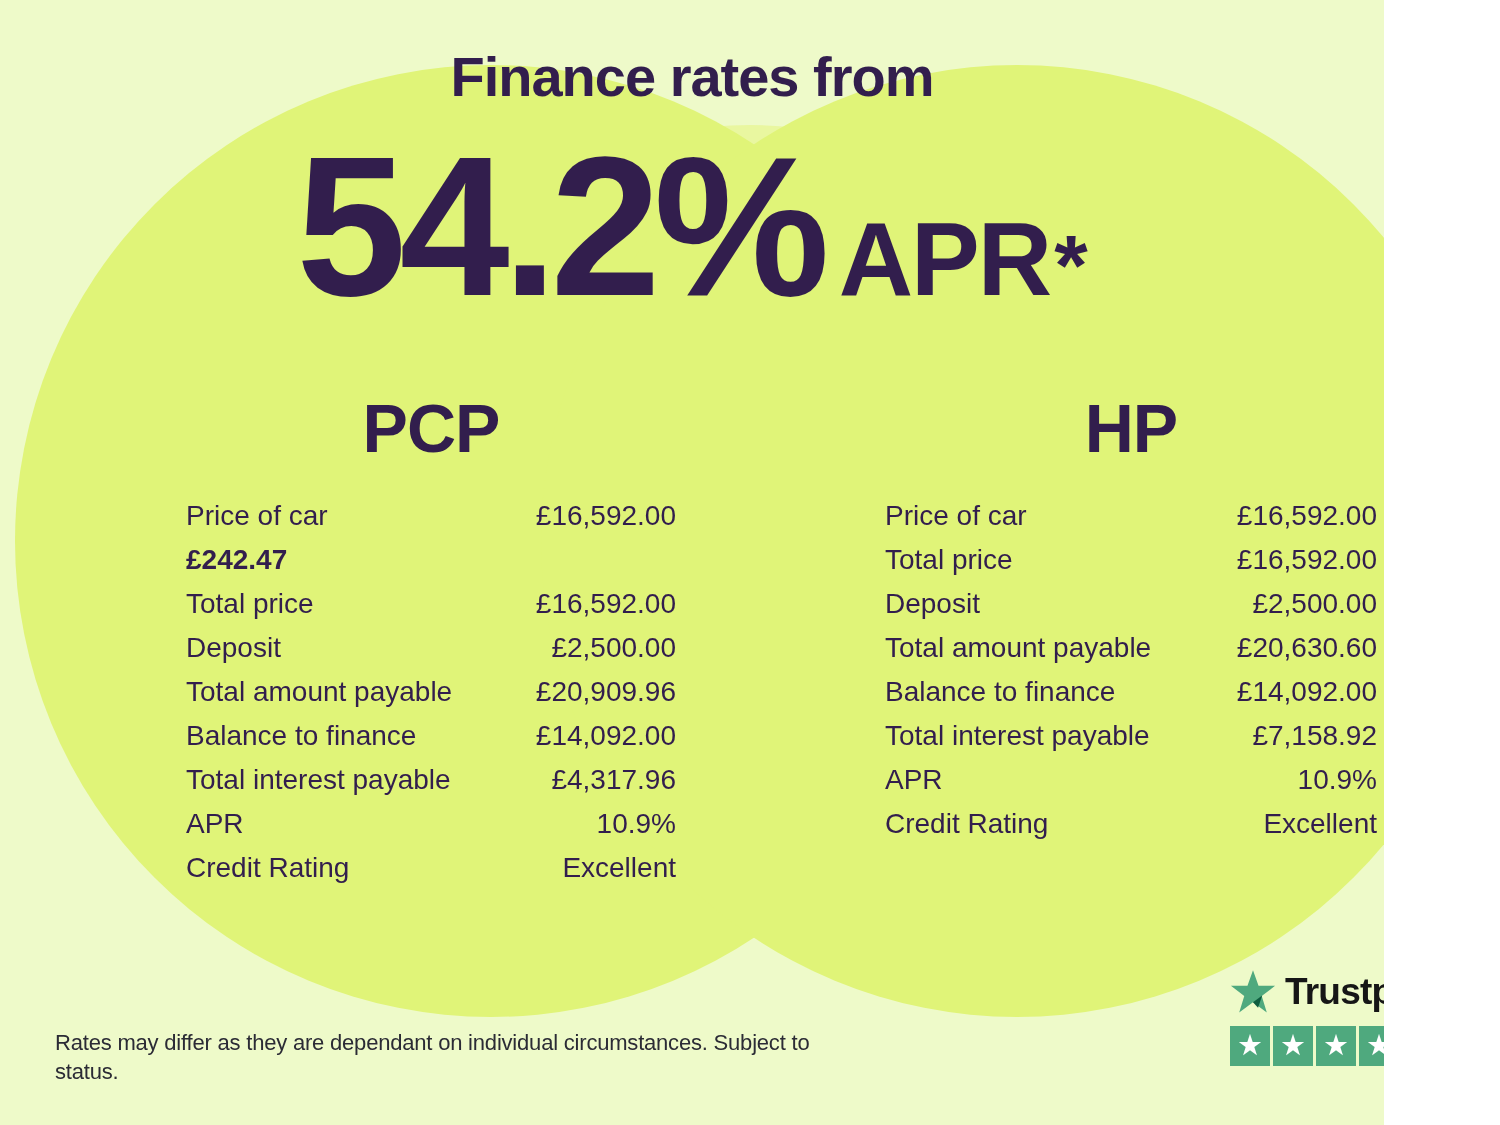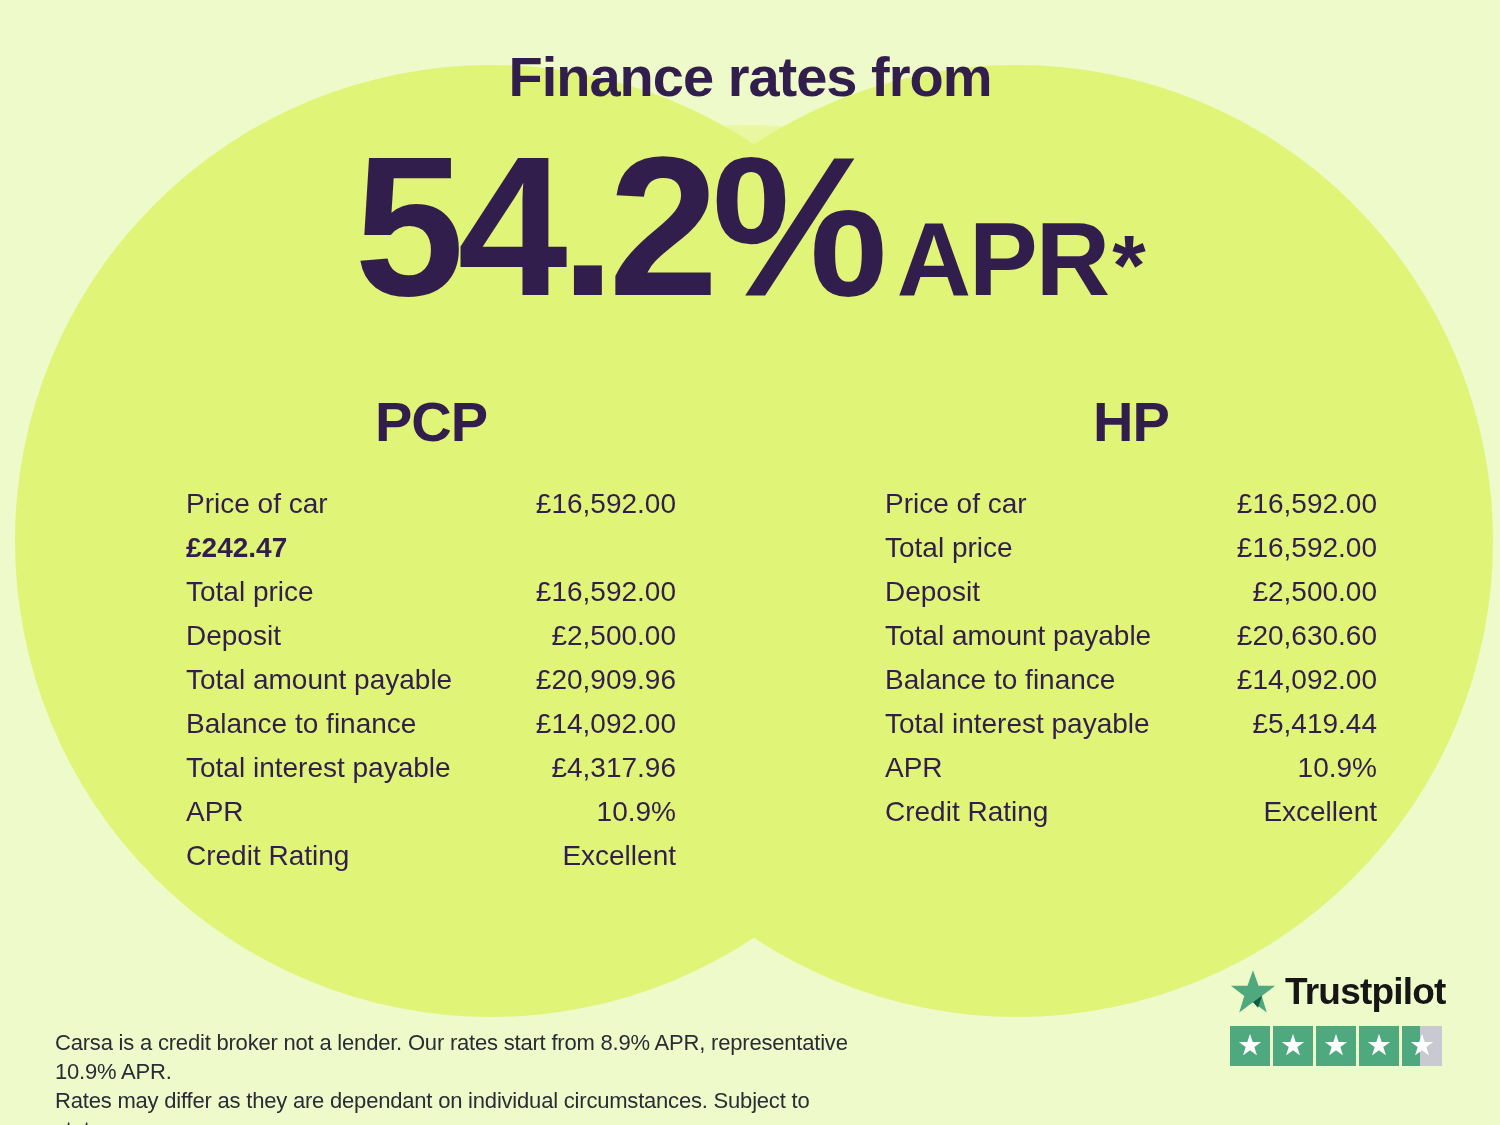--- a/index.html
+++ b/index.html
@@ -1,17 +1,17 @@
 <!DOCTYPE html>
 <html><head>
 <meta charset="utf-8">
 <style>
   html,body { margin:0; padding:0; background:#ffffff; }
   .canvas {
-    position:relative; width:1500px; height:1125px; overflow:hidden;
+    position:relative; width:1384px; height:1125px; overflow:hidden;
     background:#eefac9;
     font-family:"Liberation Sans","DejaVu Sans",sans-serif;
   }
   .circle { position:absolute; border-radius:50%; }
   .circle-back  { left:345px; top:125px; width:810px; height:810px; background:#e9f7a0; }
   .circle-left  { left:15px;  top:65px;  width:952px; height:952px; background:#e0f478; }
   .circle-right { left:541px; top:65px;  width:952px; height:952px; background:#e0f478; }
 
   .title {
     position:absolute; top:44px; left:0; width:100%;
@@ -23,21 +23,21 @@
     position:absolute; top:128px; left:0; width:100%;
     display:flex; justify-content:center; align-items:baseline;
     color:#321e4d; z-index:3; line-height:1;
   }
   .rate-big  { font-size:198px; font-weight:700; letter-spacing:-7px; }
   .rate-apr  { font-size:103px; font-weight:700; letter-spacing:-2px; margin-left:16px; }
   .rate-star { font-size:86px;  font-weight:700; margin-left:4px; }
 
   .fin-table { position:absolute; z-index:3; color:#321e4d; }
   .fin-table h2 {
-    margin:0; text-align:center; font-size:56px; font-weight:700;
+    margin:0; text-align:center; font-size:68px; font-weight:700;
     line-height:1; letter-spacing:-1px;
   }
   .rows { margin-top:32px; }
   .row {
     height:44px; display:flex; align-items:center;
     justify-content:space-between; font-size:28px;
   }
   .row .label { text-align:right; }
   .row .value { text-align:center; }
   .row.bold { font-weight:700; }
@@ -143,35 +143,34 @@
         <div class="row">
           <span class="label">Total amount payable</span>
           <span class="value">£20,630.60</span>
         </div>
         <div class="row">
           <span class="label">Balance to finance</span>
           <span class="value">£14,092.00</span>
         </div>
         <div class="row">
           <span class="label">Total interest payable</span>
-          <span class="value">£5,419.44</span>
+          <span class="value">£7,158.92</span>
         </div>
         <div class="row">
           <span class="label">APR</span>
           <span class="value">10.9%</span>
         </div>
         <div class="row">
           <span class="label">Credit Rating</span>
           <span class="value">Excellent</span>
         </div>
       </div>
   </section>
 
   <footer class="disclaimer">
-    <div>Carsa is a credit broker not a lender. Our rates start from 8.9% APR, representative 10.9% APR.</div>
     <div>Rates may differ as they are dependant on individual circumstances. Subject to status.</div>
   </footer>
 
   <div class="trustpilot">
     <div class="tp-logo">
       <svg viewBox="0 0 100 95" aria-hidden="true">
         <polygon points="50,0 62,34 98,34 69,56 80,92 50,70 20,92 31,56 2,34 38,34" fill="#4fa97e"></polygon>
         <polygon points="50,70 70,55 61,82" fill="#0f5c3f"></polygon>
       </svg>
       <span class="tp-word">Trustpilot</span>

